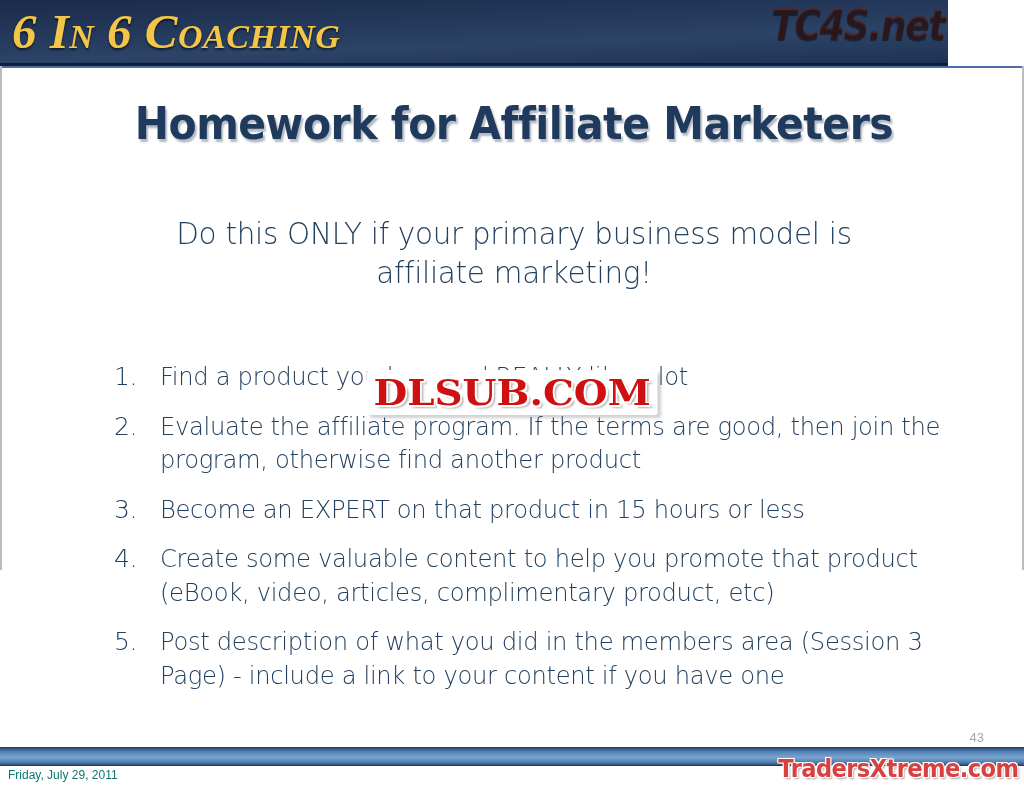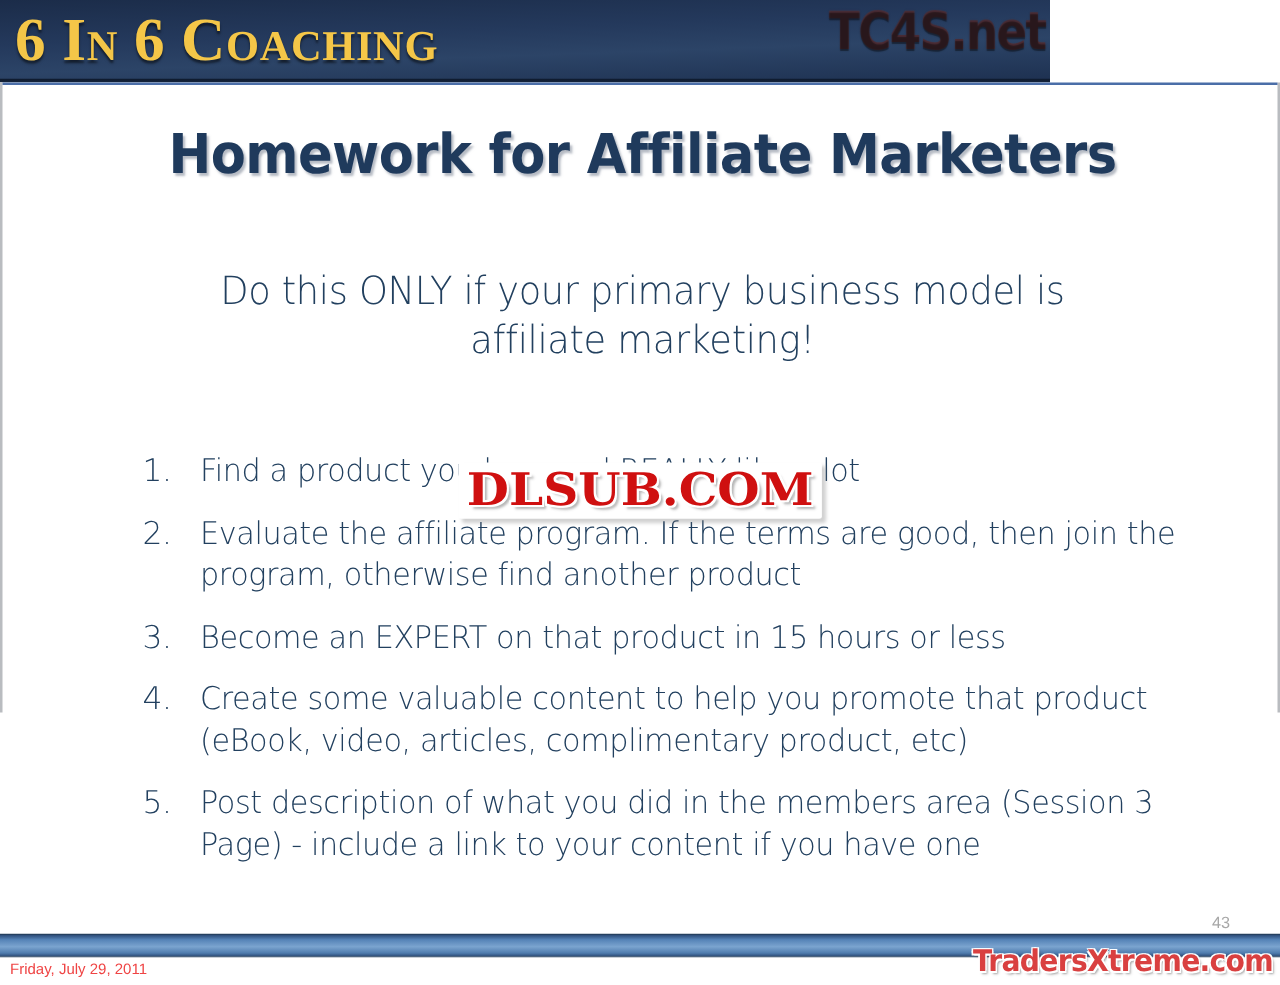--- a/index.html
+++ b/index.html
@@ -18,24 +18,25 @@
     position: relative;
     width: 1024px;
     height: 788px;
     background: #ffffff;
   }
 
   
   #header-banner {
     position: absolute;
     left: 0; top: 0;
-    width: 840px;
+    width: 948px;
     height: 66px;
     background: linear-gradient(178deg, #1b2c49 0%, #24395c 38%, #2c4467 62%, #1d3050 100%);
     overflow: hidden;
+    font-style: italic;
   }
   #header-banner::after {
     content: "";
     position: absolute;
     left: 0; right: 0; bottom: 0;
     height: 3px;
     background: linear-gradient(180deg, #0e1a2d 0%, #15243c 100%);
   }
   #header-title {
     position: absolute;
@@ -209,21 +210,21 @@
     width: 1024px;
     height: 22px;
     background: #ffffff;
   }
   #footer-date {
     position: absolute;
     left: 8px;
     top: 768px;
     font-family: "Liberation Sans", sans-serif;
     font-size: 12px;
-    color: #ef4444;
+    color: #0f766e;
     white-space: nowrap;
   }
   #brand-logo-bottom {
     position: absolute;
     right: 6px;
     top: 755px;
     font-family: "DejaVu Sans", sans-serif;
     font-size: 24px;
     font-weight: 700;
     letter-spacing: -0.6px;

